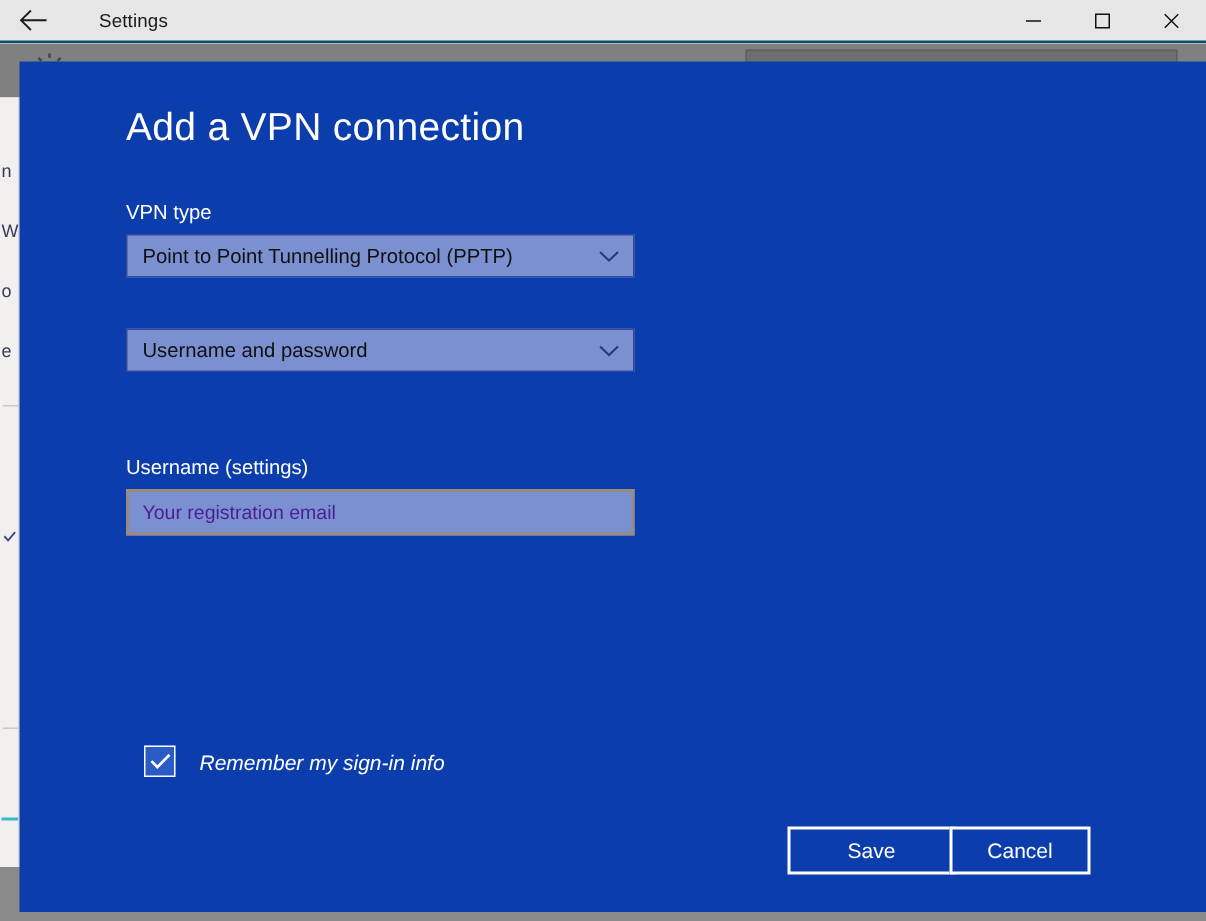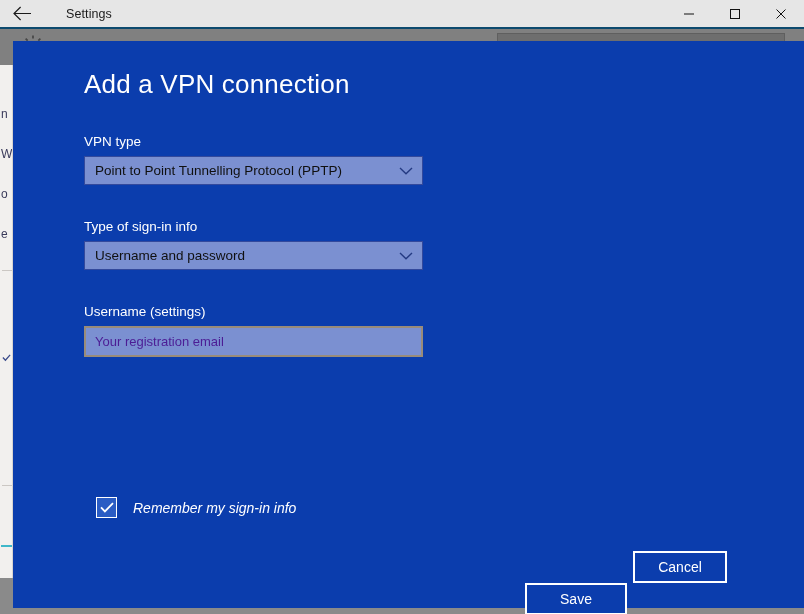--- a/index.html
+++ b/index.html
@@ -269,21 +269,21 @@
     box-sizing: border-box;
     display: flex;
     align-items: center;
     justify-content: center;
     color: #ffffff;
     font-size: 14px;
     font-family: "Liberation Sans", sans-serif;
     cursor: default;
     padding: 0;
   }
-  #save-button   { left: 512px; width: 102px; margin-top: 32px; }
+  #save-button   { left: 512px; width: 112px; }
   #cancel-button { left: 620px; width: 94px; }
 </style>
 </head>
 <body>
 
 <div id="titlebar">
   <div id="back-btn">
     <svg width="19" height="15" viewBox="0 0 19 15" fill="none" stroke="currentColor" stroke-width="1.2">
       <path d="M18 7.5 H1.6 M7.6 1 L1 7.5 L7.6 14"></path>
     </svg>
@@ -361,21 +361,20 @@
       <span class="dropdown-value">Point to Point Tunnelling Protocol (PPTP)</span>
       <span class="dropdown-chevron">
         <svg width="14" height="9" viewBox="0 0 14 9" fill="none" stroke="currentColor" stroke-width="1.4">
             <path d="M1 1.5 L7 7.2 L13 1.5"></path>
           </svg>
       </span>
     </div>
   </div>
 
   <div class="field-group" style="top:178px">
-    <div class="field-label">Type of sign-in info</div>
     <div class="dropdown">
       <span class="dropdown-value">Username and password</span>
       <span class="dropdown-chevron">
         <svg width="14" height="9" viewBox="0 0 14 9" fill="none" stroke="currentColor" stroke-width="1.4">
             <path d="M1 1.5 L7 7.2 L13 1.5"></path>
           </svg>
       </span>
     </div>
   </div>
 

